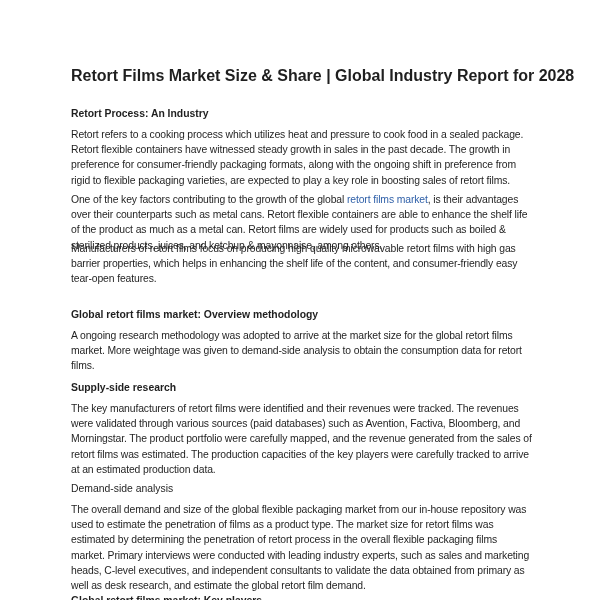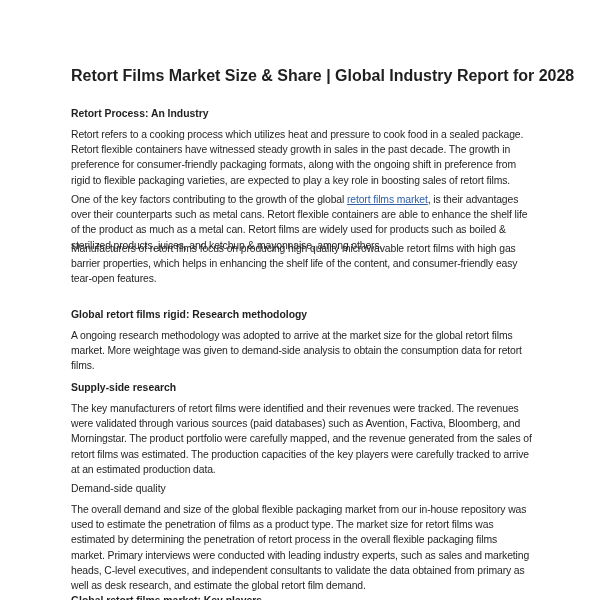--- a/index.html
+++ b/index.html
@@ -8,39 +8,39 @@
     position: absolute; left: 71px; top: 0; width: 460px;
     font-family: "Liberation Sans", sans-serif;
     color: #1f1f1f;
     font-size: 10.4px;
     line-height: 15.2px;
   }
   .title { position: absolute; top: 68px; left: 0; font-weight: bold; font-size: 16px; white-space: nowrap; }
   .h { position: absolute; left: 0; font-weight: bold; white-space: nowrap; }
   .hn { position: absolute; left: 0; font-weight: normal; white-space: nowrap; }
   .p { position: absolute; left: 0; width: 462px; letter-spacing: -0.12px; }
-  .link { color: #2e5fa8; text-decoration: underline; cursor: pointer; }
+  .link { color: #2e5fa8; cursor: pointer; }
   .cut { position: absolute; left: 0; top: 593px; font-weight: bold; white-space: nowrap; }
 </style>
 </head>
 <body>
 
 <div class="page">
   <div class="title">Retort Films Market Size &amp; Share | Global Industry Report for 2028</div>
 
   <div class="h" style="top:106px">Retort Process: An Industry</div>
   <div class="p" style="top:127px">Retort refers to a cooking process which utilizes heat and pressure to cook food in a sealed package. Retort flexible containers have witnessed steady growth in sales in the past decade. The growth in preference for consumer-friendly packaging formats, along with the ongoing shift in preference from rigid to flexible packaging varieties, are expected to play a key role in boosting sales of retort films.</div>
 
   <div class="p" style="top:192px"><span>One of the key factors contributing to the growth of the global </span><span class="link">retort films market</span><span>, is their advantages over their counterparts such as metal cans. Retort flexible containers are able to enhance the shelf life of the product as much as a metal can. Retort films are widely used for products such as boiled &amp; sterilized products, juices, and ketchup &amp; mayonnaise, among others.</span></div>
 
   <div class="p" style="top:241px">Manufacturers of retort films focus on producing high quality microwavable retort films with high gas barrier properties, which helps in enhancing the shelf life of the content, and consumer-friendly easy tear-open features.</div>
 
-  <div class="h" style="top:307px">Global retort films rigid: Research methodology</div>
+  <div class="h" style="top:307px">Global retort films market: Overview methodology</div>
   <div class="p" style="top:328px">A ongoing research methodology was adopted to arrive at the market size for the global retort films market. More weightage was given to demand-side analysis to obtain the consumption data for retort films.</div>
 
   <div class="h" style="top:380px">Supply-side research</div>
   <div class="p" style="top:401px">The key manufacturers of retort films were identified and their revenues were tracked. The revenues were validated through various sources (paid databases) such as Avention, Factiva, Bloomberg, and Morningstar. The product portfolio were carefully mapped, and the revenue generated from the sales of retort films was estimated. The production capacities of the key players were carefully tracked to arrive at an estimated production data.</div>
 
-  <div class="hn" style="top:481px">Demand-side quality</div>
+  <div class="hn" style="top:481px">Demand-side analysis</div>
   <div class="p" style="top:502px">The overall demand and size of the global flexible packaging market from our in-house repository was used to estimate the penetration of films as a product type. The market size for retort films was estimated by determining the penetration of retort process in the overall flexible packaging films market. Primary interviews were conducted with leading industry experts, such as sales and marketing heads, C-level executives, and independent consultants to validate the data obtained from primary as well as desk research, and estimate the global retort film demand.</div>
 
   <div class="cut">Global retort films market: Key players</div>
 </div>
 
 </body></html>

